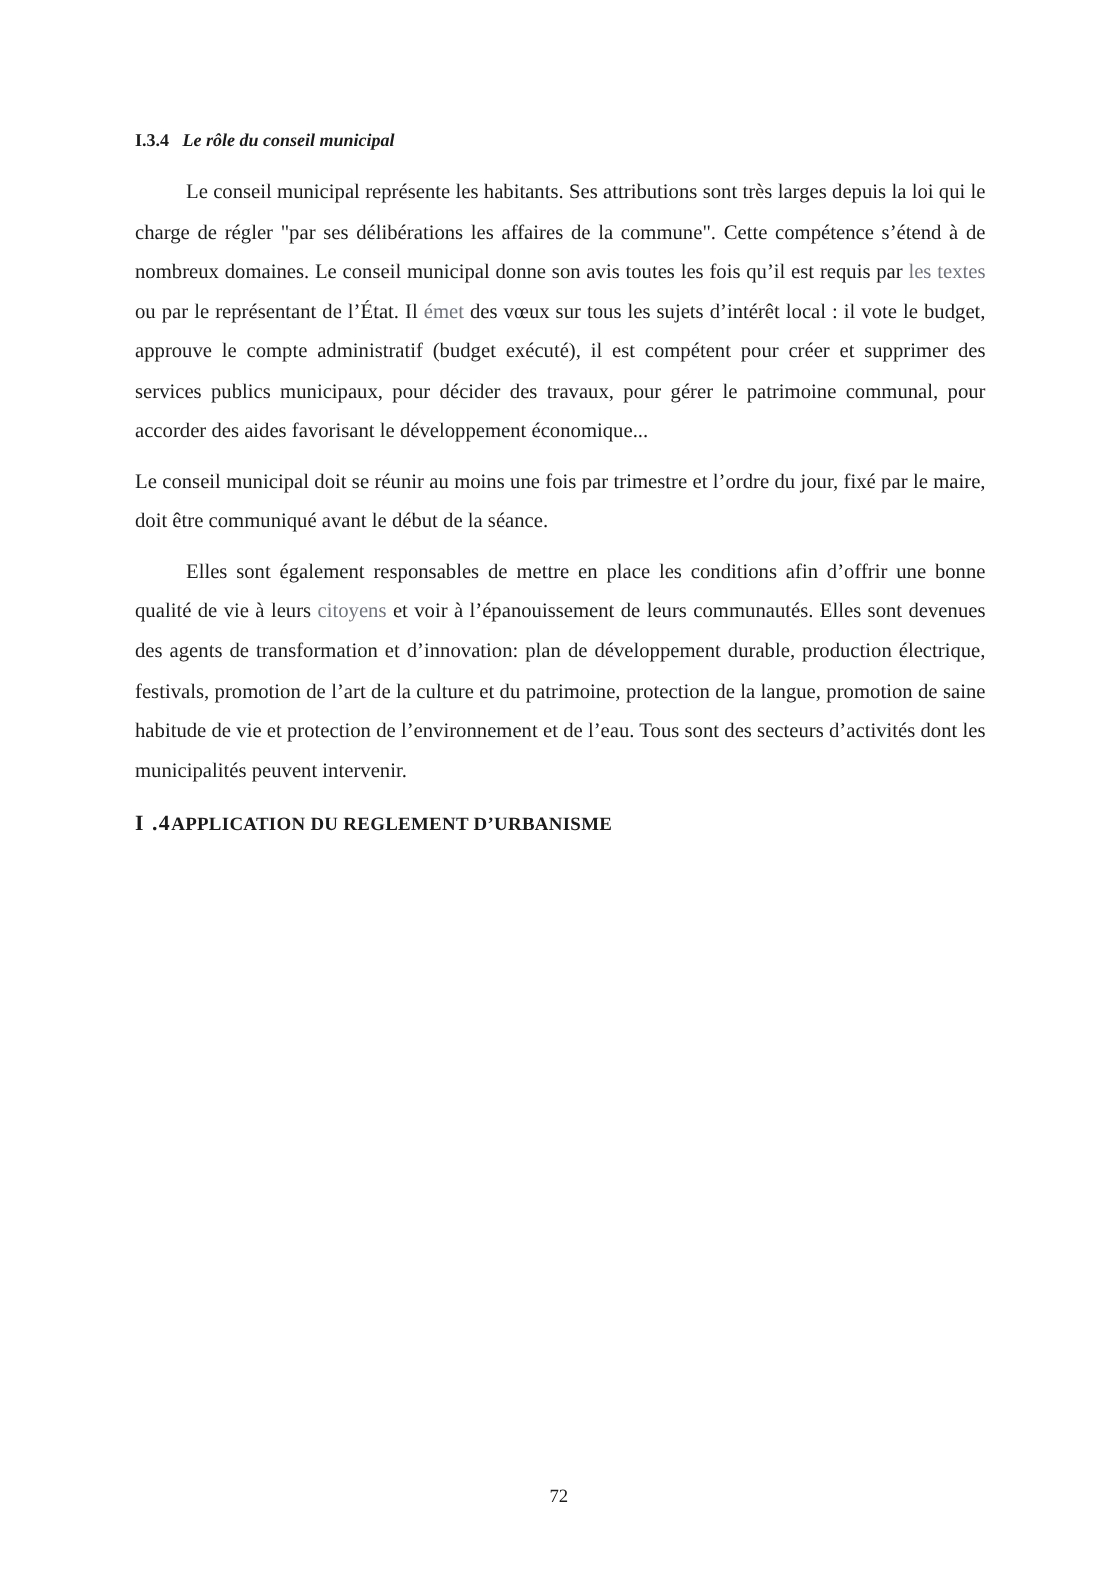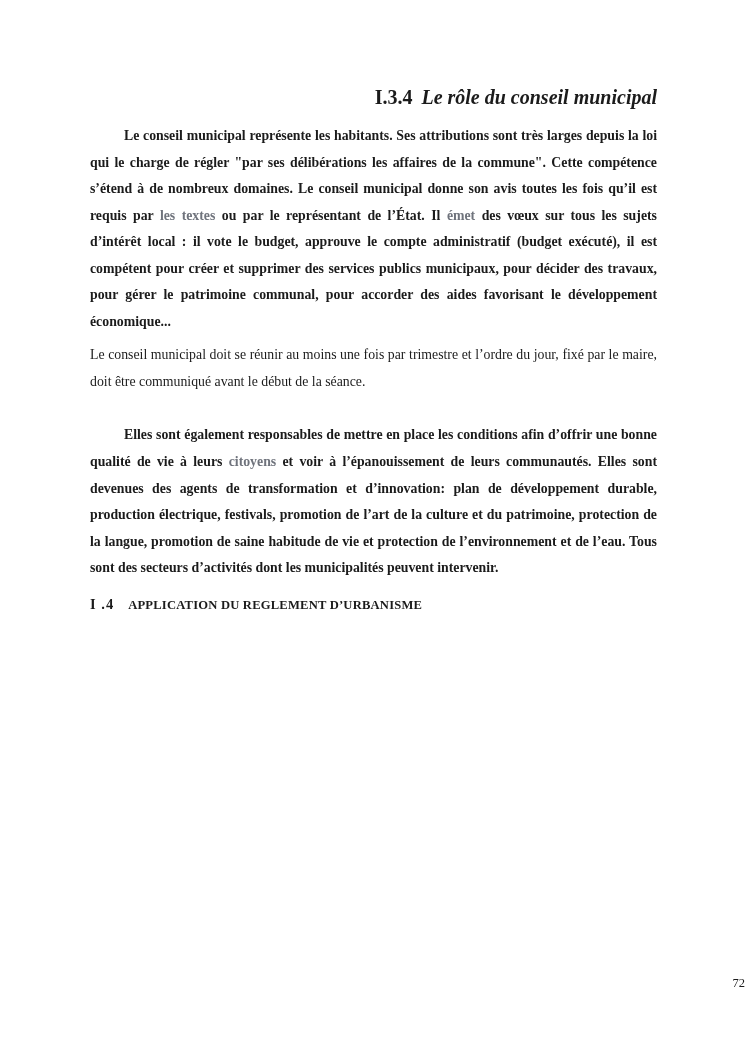--- a/index.html
+++ b/index.html
@@ -13,49 +13,48 @@
     width:745px;
     height:1053px;
     box-sizing:border-box;
     background:var(--paper);
     color:var(--ink);
     font-family:"Liberation Serif","DejaVu Serif",serif;
     padding:86px 88px 0 90px;
     overflow:hidden;
   }
   .h1{
-    font-size:20px;
+    font-size:12px;
     font-weight:bold;
     margin:0 0 14px 0;
     white-space:nowrap;
-    text-align:right;
   }
   .h1 .num{font-style:normal;margin-right:9px;}
   .h1 .ttl{font-style:italic;}
   p.para{
     font-size:13.8px;
     line-height:26.55px;
     text-align:justify;
     margin:0 0 7px 0;
   }
-  p.indent{text-indent:34px;font-weight:bold;}
-  p.gap-after{margin-bottom:27px;}
+  p.indent{text-indent:34px;}
+  p.gap-after{margin-bottom:7px;}
   .muted{color:var(--muted);}
   .h2{
     font-weight:bold;
     margin:13px 0 14px 0;
     white-space:nowrap;
   }
   .h2 .num{font-size:14.5px;letter-spacing:1px;}
-  .h2 .ttl{font-size:12.6px;letter-spacing:.2px;margin-left:14px;}
+  .h2 .ttl{font-size:12.6px;letter-spacing:.2px;}
   .page-number{
     position:absolute;
     left:0;right:0;
-    bottom:62px;
-    text-align:right;
+    bottom:48px;
+    text-align:center;
     font-size:12.5px;
   }
 </style>
 </head>
 <body>
 
 <div class="page">
 
   <div class="h1"><span class="num">I.3.4</span><span class="ttl">Le rôle du conseil municipal</span></div>
 

